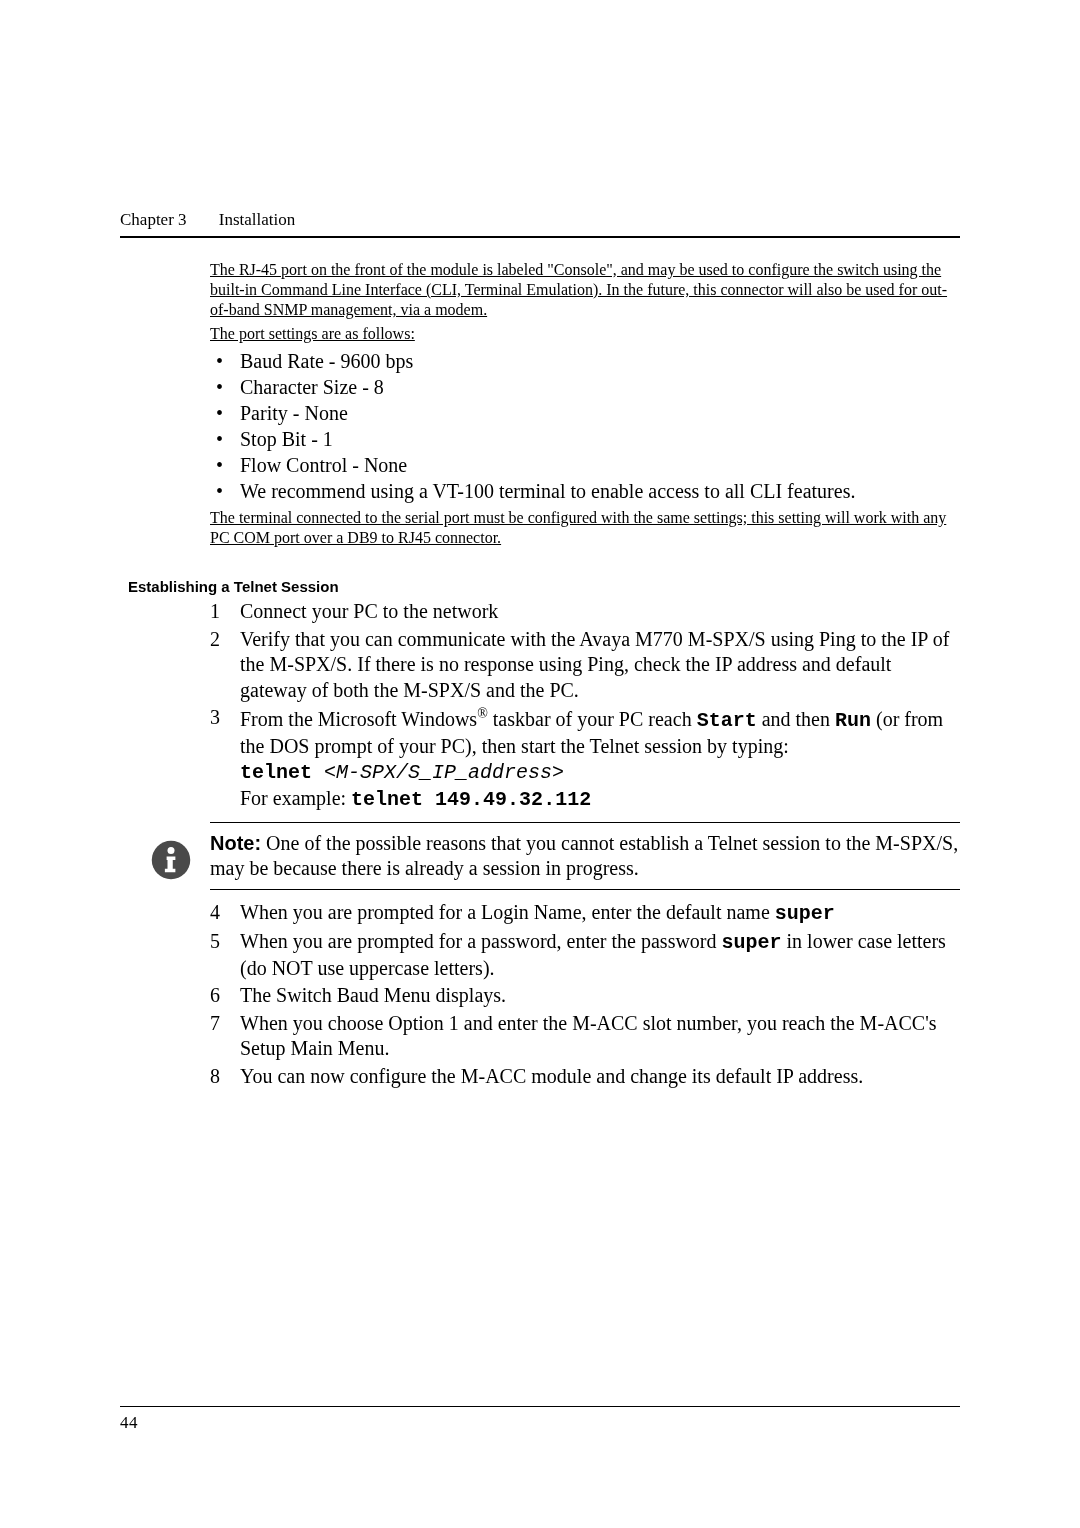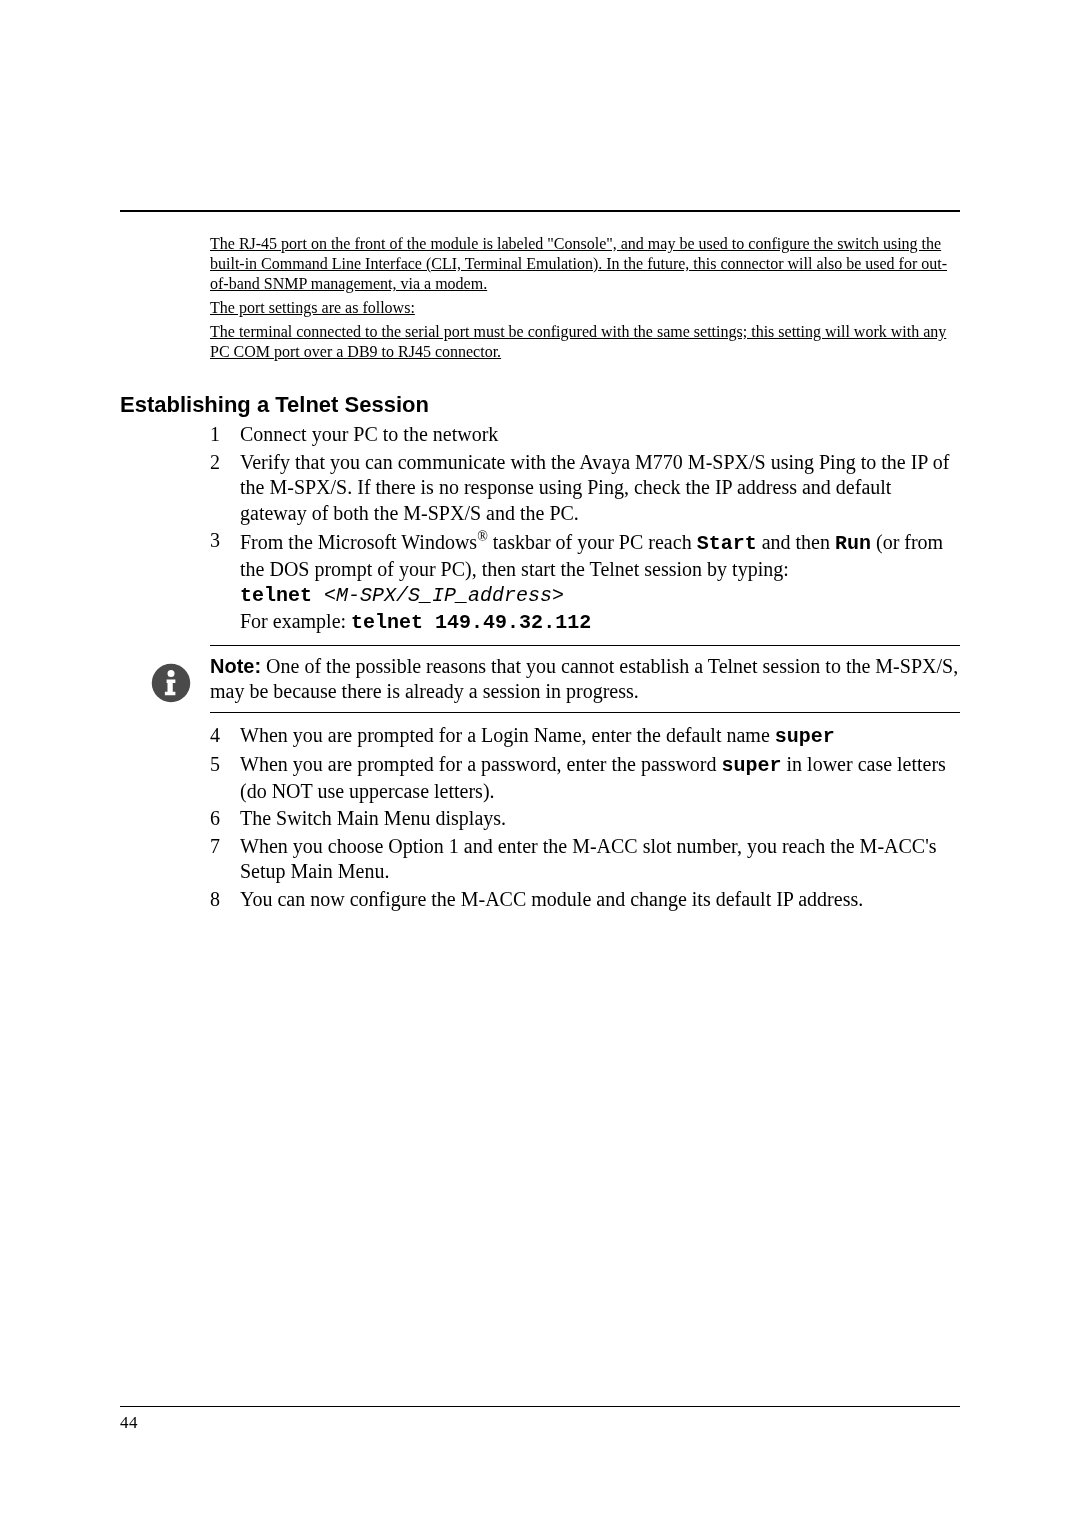--- a/index.html
+++ b/index.html
@@ -58,22 +58,22 @@
   ul.bullets li::before {
     content: "•";
     position: absolute;
     left: 6px;
     top: 0;
     font-size: 20px;
   }
   .section-heading {
     font-family: Arial, Helvetica, sans-serif;
     font-weight: bold;
-    font-size: 22px;
-    margin: 30px 0 4px 0;
+    font-size: 15px;
+    margin: 30px 0 4px 8px;
   }
   ol.steps {
     list-style: none;
     padding: 0;
     margin: 0;
     counter-reset: step;
   }
   ol.steps > li {
     font-size: 20px;
     line-height: 1.28;
@@ -134,25 +134,37 @@
     margin-top: 6px;
     letter-spacing: 0.5px;
     gap: 26px;
   }
 </style>
 </head>
 <body>
 
 <div class="page">
 
+  <div class="header-line">
+    <span class="chap">Chapter 3</span>
+    <span>Installation</span>
+  </div>
   <hr class="rule">
 
   <div class="body-indent">
     <p>The RJ-45 port on the front of the module is labeled "Console", and may be used to configure the switch using the built-in Command Line Interface (CLI, Terminal Emulation). In the future, this connector will also be used for out-of-band SNMP management, via a modem.</p>
     <p>The port settings are as follows:</p>
+    <ul class="bullets">
+      <li>Baud Rate - 9600 bps</li>
+      <li>Character Size - 8</li>
+      <li>Parity - None</li>
+      <li>Stop Bit - 1</li>
+      <li>Flow Control - None</li>
+      <li>We recommend using a VT-100 terminal to enable access to all CLI features.</li>
+    </ul>
     <p>The terminal connected to the serial port must be configured with the same settings; this setting will work with any PC COM port over a DB9 to RJ45 connector.</p>
   </div>
 
   <div class="section-heading">Establishing a Telnet Session</div>
 
   <div class="body-indent">
     <ol class="steps">
       <li>Connect your PC to the network</li>
       <li>Verify that you can communicate with the Avaya M770 M-SPX/S using Ping to the IP of the M-SPX/S. If there is no response using Ping, check the IP address and default gateway of both the M-SPX/S and the PC.</li>
       <li>
@@ -179,21 +191,21 @@
   </div>
 
   <div class="body-indent">
     <ol class="steps" start="4" style="counter-reset: step 3;">
       <li>
         <span>When you are prompted for a Login Name, enter the default name  </span><span class="mono">super</span>
       </li>
       <li>
         <span>When you are prompted for a password, enter the password  </span><span class="mono">super</span><span>  in lower case letters (do NOT use uppercase letters).</span>
       </li>
-      <li>The Switch Main Menu displays.</li>
+      <li>The Switch Baud Menu displays.</li>
       <li>When you choose Option 1 and enter the M-ACC slot number, you reach the M-ACC's Setup Main Menu.</li>
       <li>You can now configure the M-ACC module and change its default IP address.</li>
     </ol>
   </div>
 
   <div class="footer">
     <hr class="thin">
     <div class="footer-row">
       <span>44</span>
     </div>

